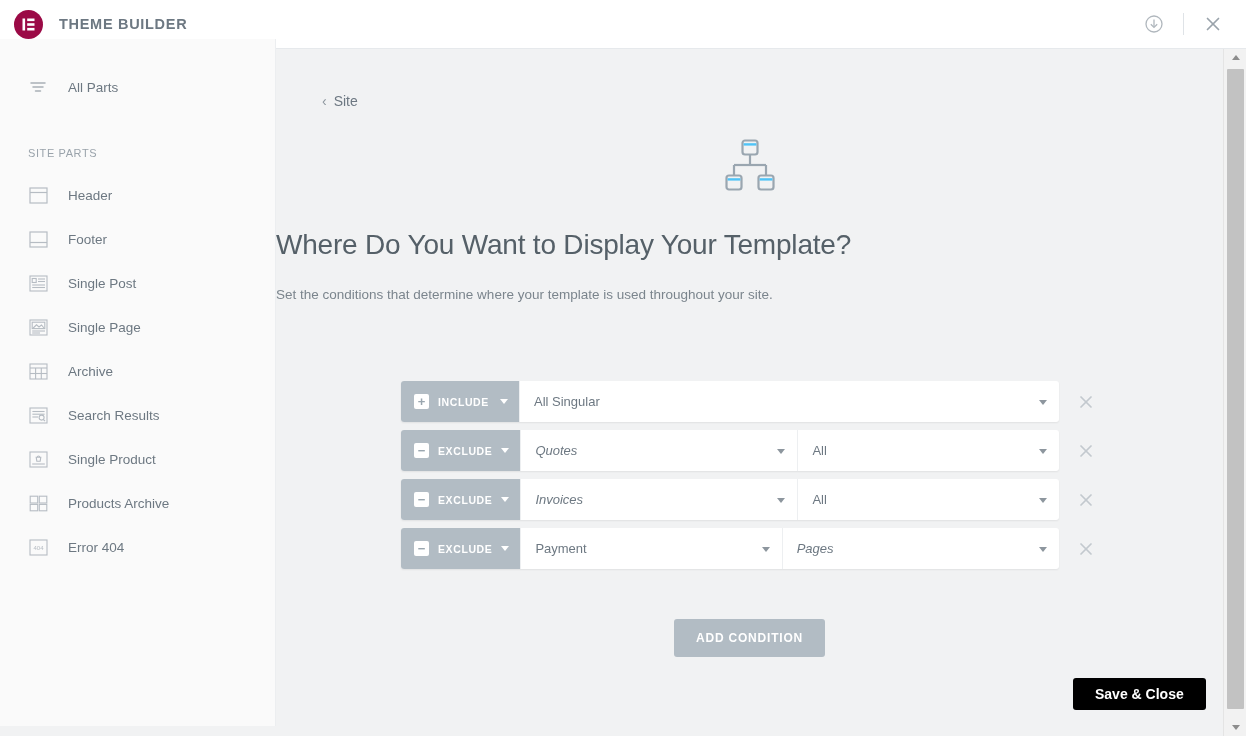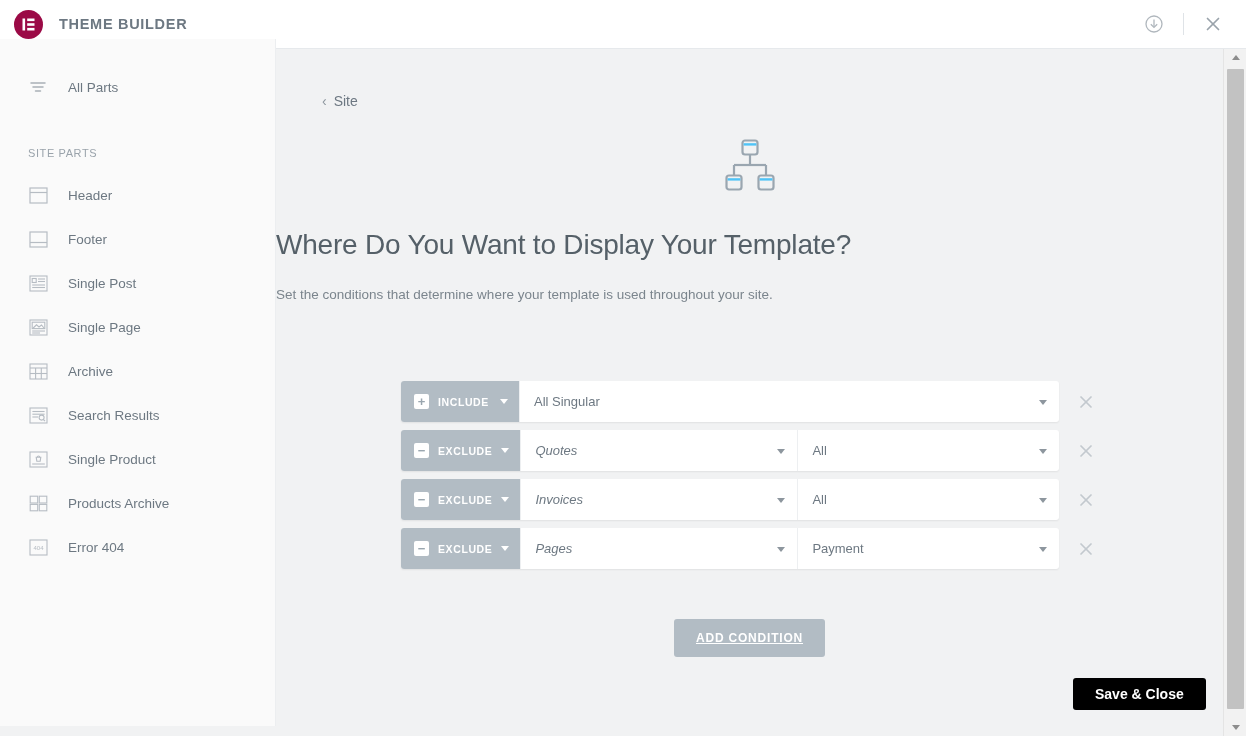--- a/index.html
+++ b/index.html
@@ -127,21 +127,20 @@
     color: #c3c9ce; cursor: pointer;
   }
 
   .add-cond-wrap { position: absolute; top: 570px; left: 0; width: 947px; text-align: center; }
   .add-cond-btn {
     display: inline-block; background: #b2bcc4; color: #ffffff;
     border: none; border-radius: 3px; padding: 12px 22px;
     font-size: 12px; letter-spacing: 0.8px; font-weight: bold;
     text-transform: uppercase; cursor: pointer;
     font-family: "Liberation Sans", sans-serif;
-    text-decoration: underline;
   }
 
   .save-btn {
     position: absolute; top: 629px; left: 797px;
     background: #000000; color: #ffffff; border: none; border-radius: 3px;
     padding: 0 22px; height: 32px; font-size: 14px; font-weight: bold;
     cursor: pointer; font-family: "Liberation Sans", sans-serif;
   }
 
   
@@ -425,26 +424,26 @@
         </div>
       </div>
 
       <div class="cond-row">
         <div class="cond-ctrl">
           <div class="cond-type">
             <span class="type-glyph">−</span>
             <span class="type-label">EXCLUDE</span>
             <span class="type-caret"></span>
           </div>
+          <div class="cond-select sel-half2">
+            <span class="sel-text">Payment</span>
+            <span class="sel-caret"></span>
+          </div>
           <div class="cond-select sel-half">
             <span class="sel-text">Pages</span>
-            <span class="sel-caret"></span>
-          </div>
-          <div class="cond-select sel-half2">
-            <span class="sel-text">Payment</span>
             <span class="sel-caret"></span>
           </div>
         </div>
         <div class="cond-remove">
           <svg width="16" height="16" viewBox="0 0 16 16" stroke="#c3c9ce" stroke-width="1.7" stroke-linecap="round">
             <line x1="3" y1="3" x2="13" y2="13"></line>
               <line x1="13" y1="3" x2="3" y2="13"></line>
           </svg>
         </div>
       </div>

